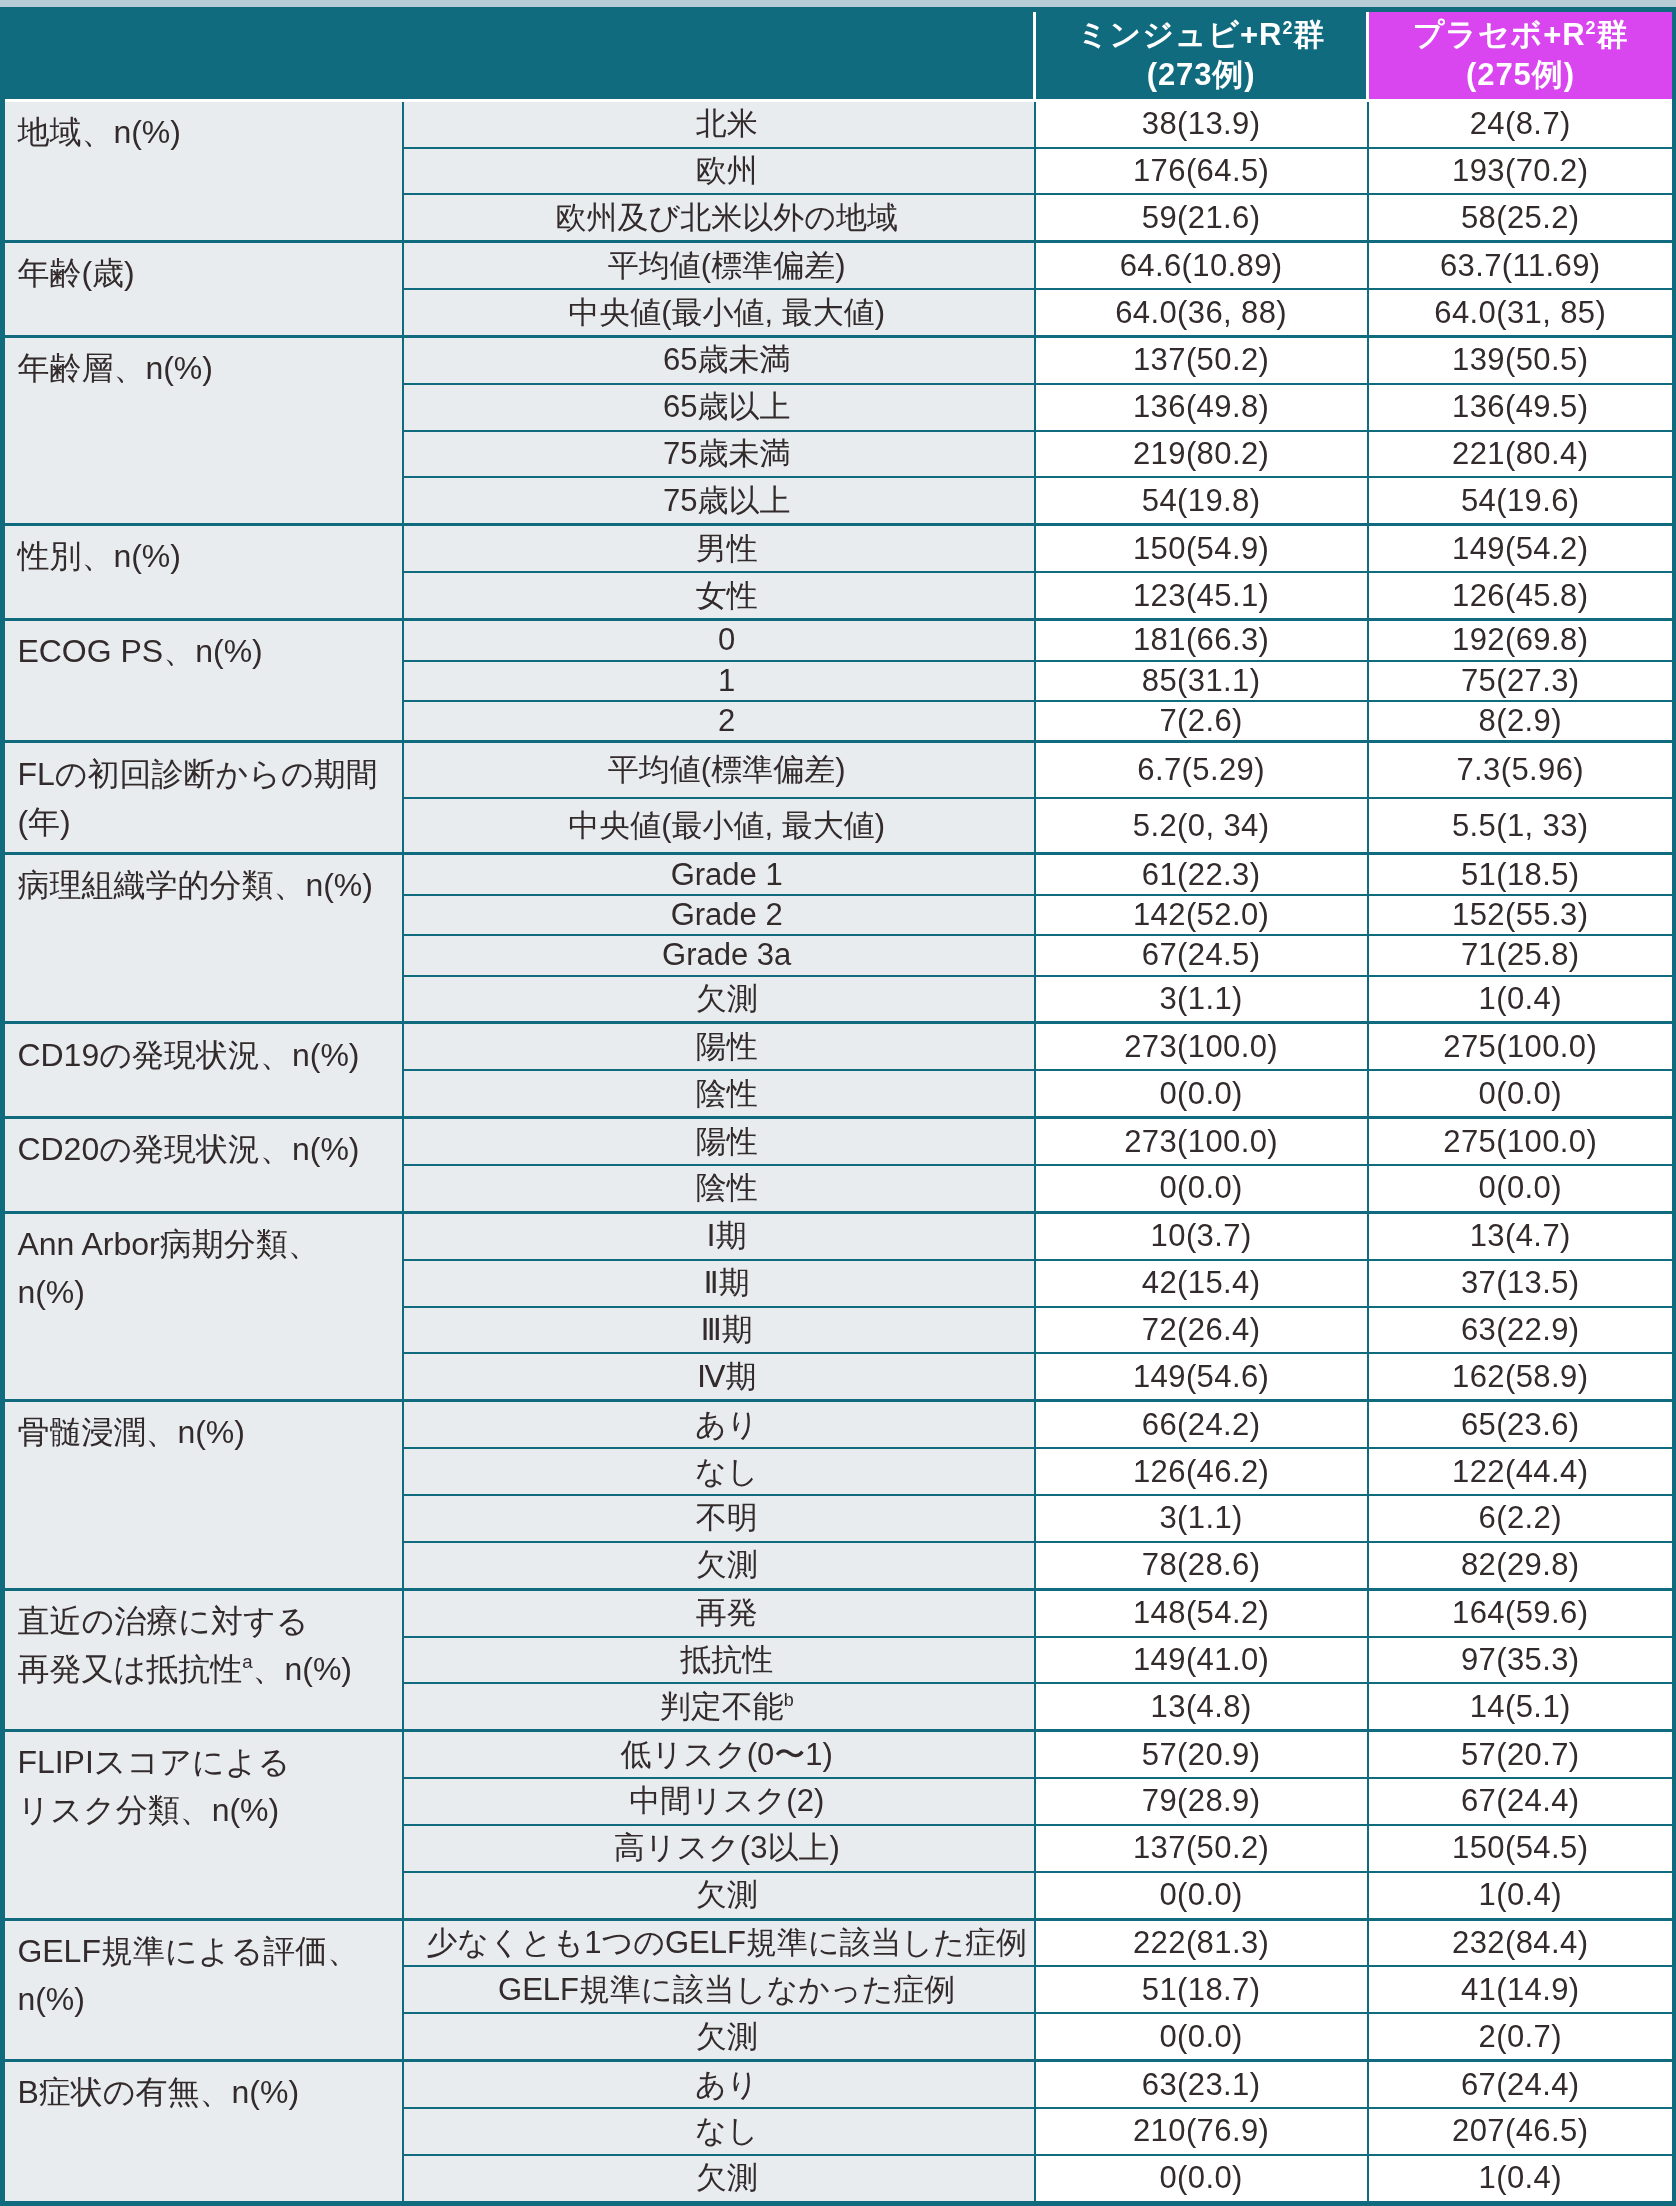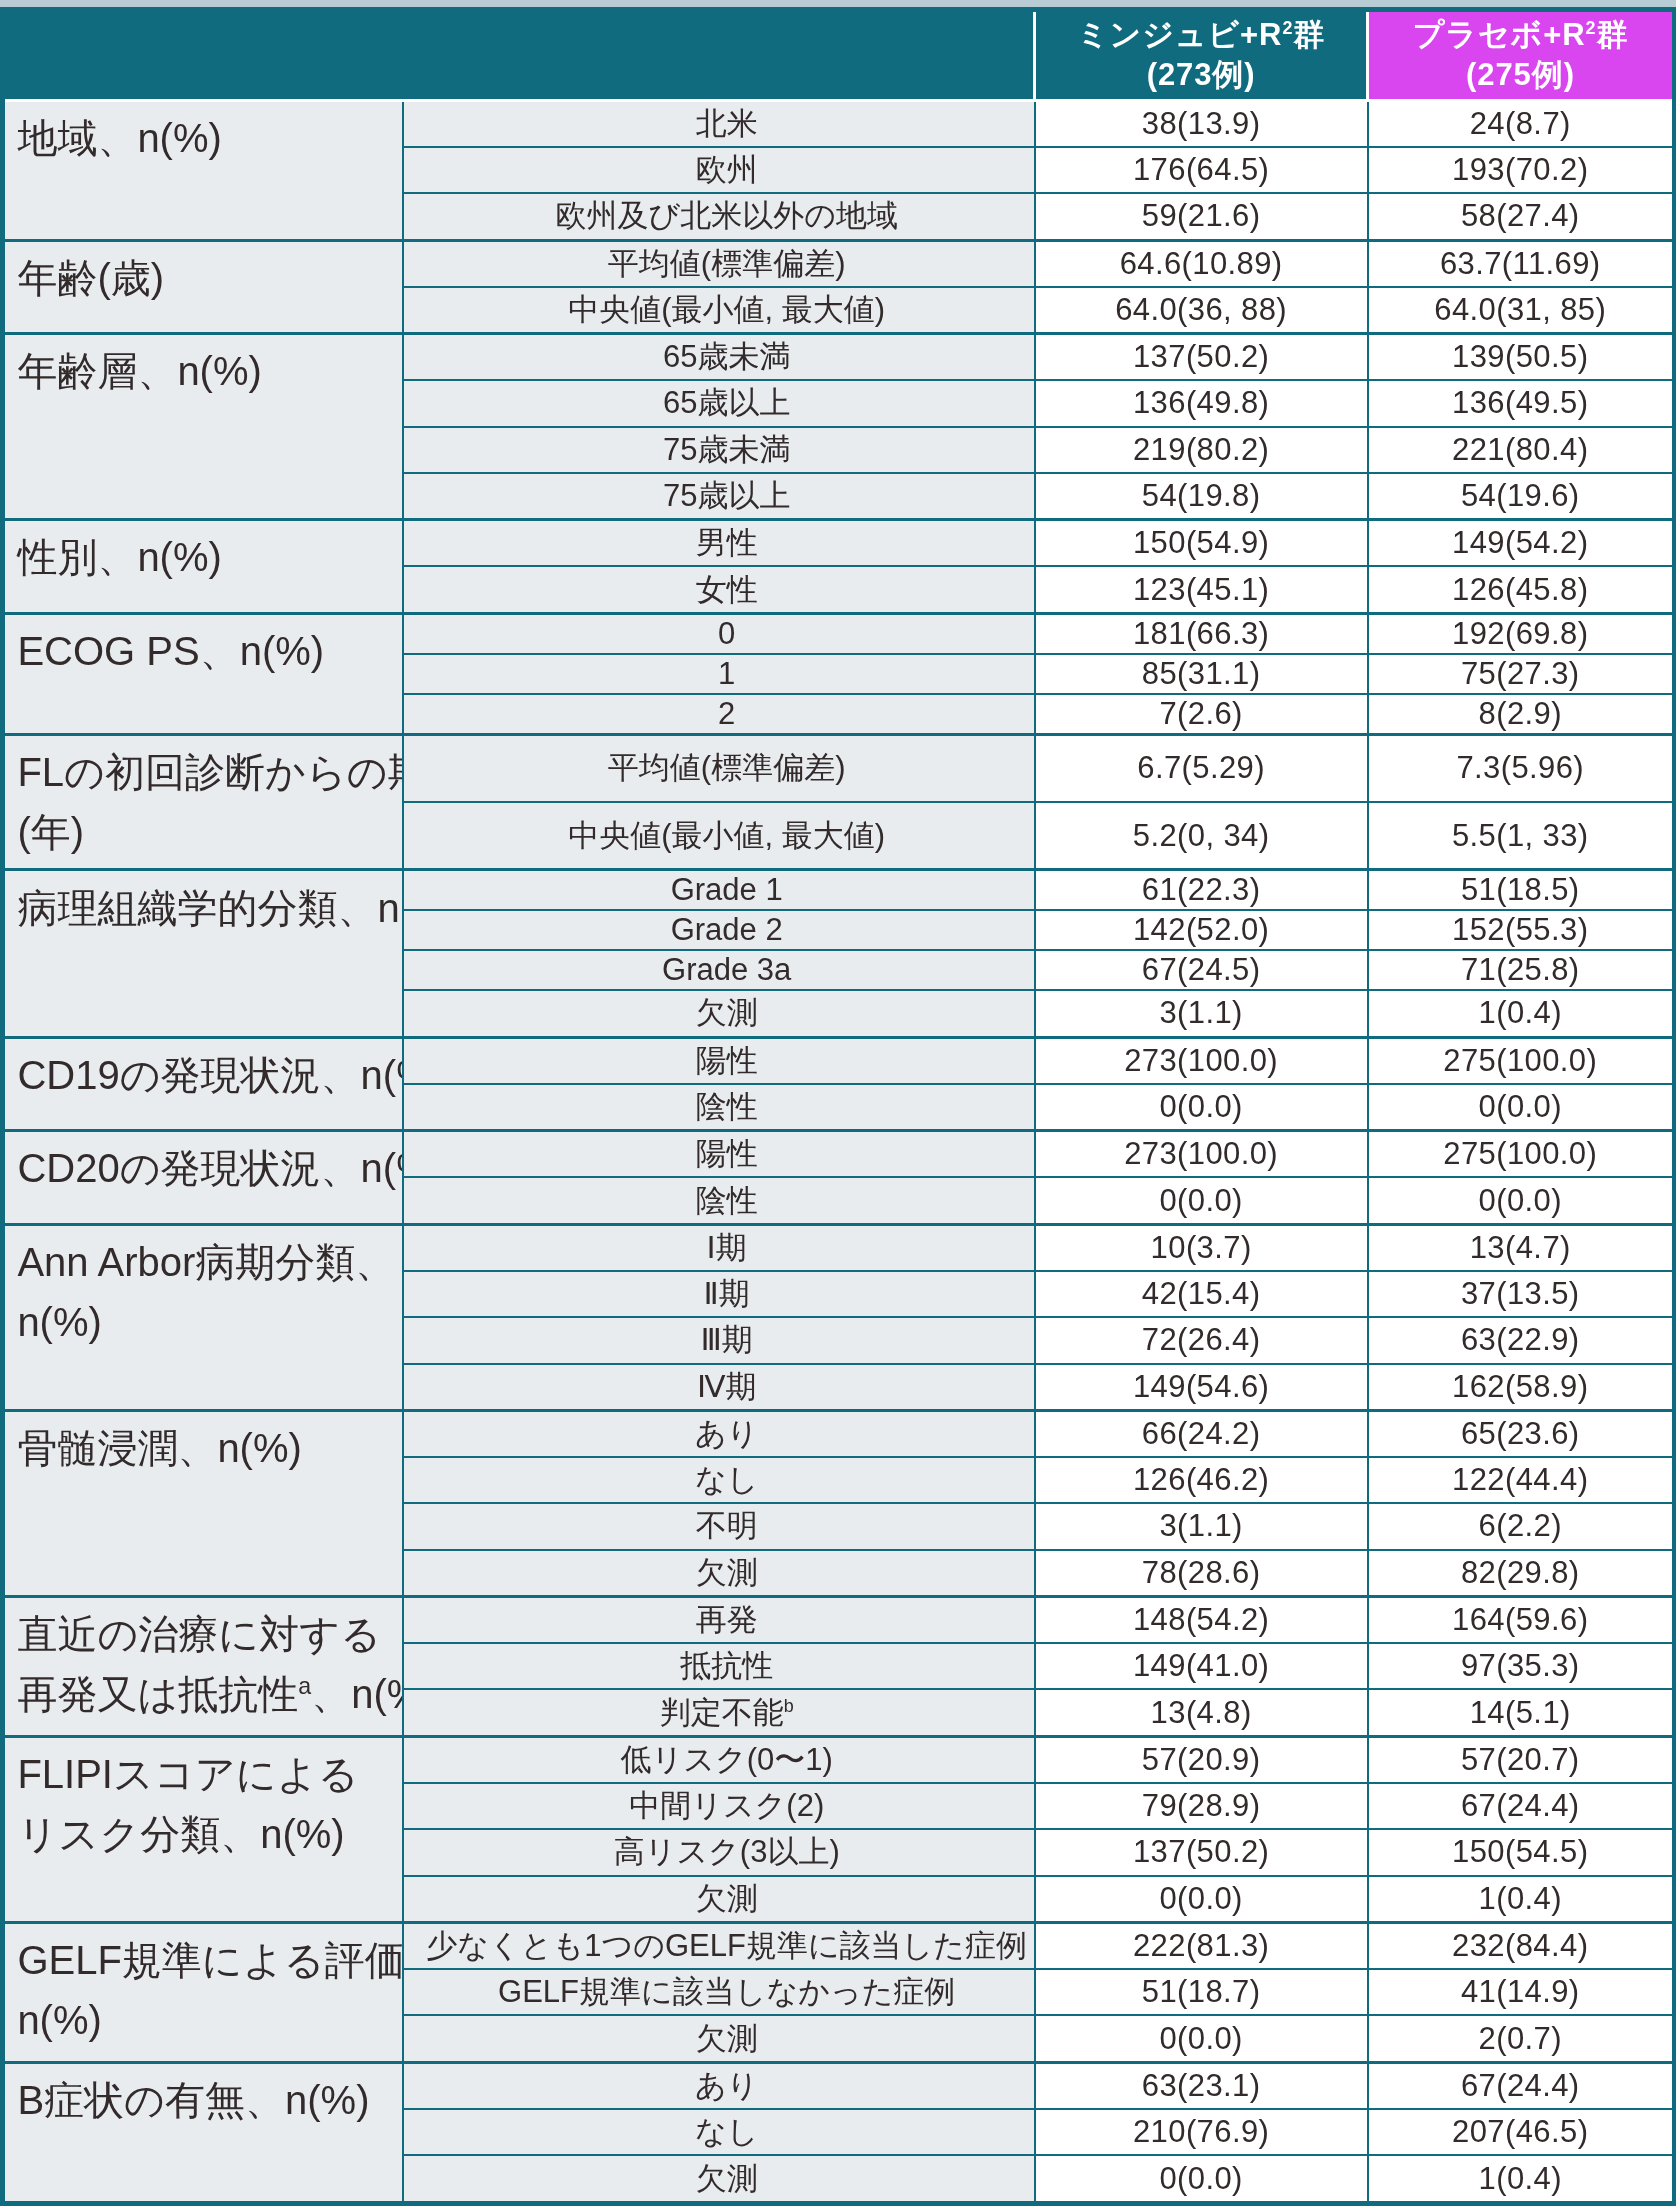--- a/index.html
+++ b/index.html
@@ -36,21 +36,21 @@
     line-height:1.32;letter-spacing:0.9px;
     border-left:3.5px solid #ffffff;
     border-bottom:3.5px solid #ffffff;
     padding:0;
   }
   th.c1{background:#0f6b7d;margin-top:28px;}
   th.c2{background:#d946ef;}
   
   th.cat{
     background:#e8ecef;
-    font-weight:400;font-size:40px;
+    font-weight:400;font-size:32px;
     text-align:left;vertical-align:top;
     padding:6.1px 3.5px 0 12.2px;
     line-height:1.5;
     white-space:nowrap;overflow:hidden;
   }
   td.sub{
     background:#e8ecef;
     font-size:31px;text-align:center;vertical-align:middle;
     padding:0 3.5px 0 19px;
     white-space:nowrap;overflow:hidden;
@@ -91,21 +91,21 @@
           <td class="val">24(8.7)</td>
         </tr>
         <tr>
           <td class="sub">欧州</td>
           <td class="val">176(64.5)</td>
           <td class="val">193(70.2)</td>
         </tr>
         <tr>
           <td class="sub">欧州及び北米以外の地域</td>
           <td class="val">59(21.6)</td>
-          <td class="val">58(27.4)</td>
+          <td class="val">58(25.2)</td>
         </tr>
         <tr class="gfirst">
           <th class="cat" rowspan="2">年齢(歳)</th>
           <td class="sub">平均値(標準偏差)</td>
           <td class="val">64.6(10.89)</td>
           <td class="val">63.7(11.69)</td>
         </tr>
         <tr>
           <td class="sub">中央値(最小値, 最大値)</td>
           <td class="val">64.0(36, 88)</td>

